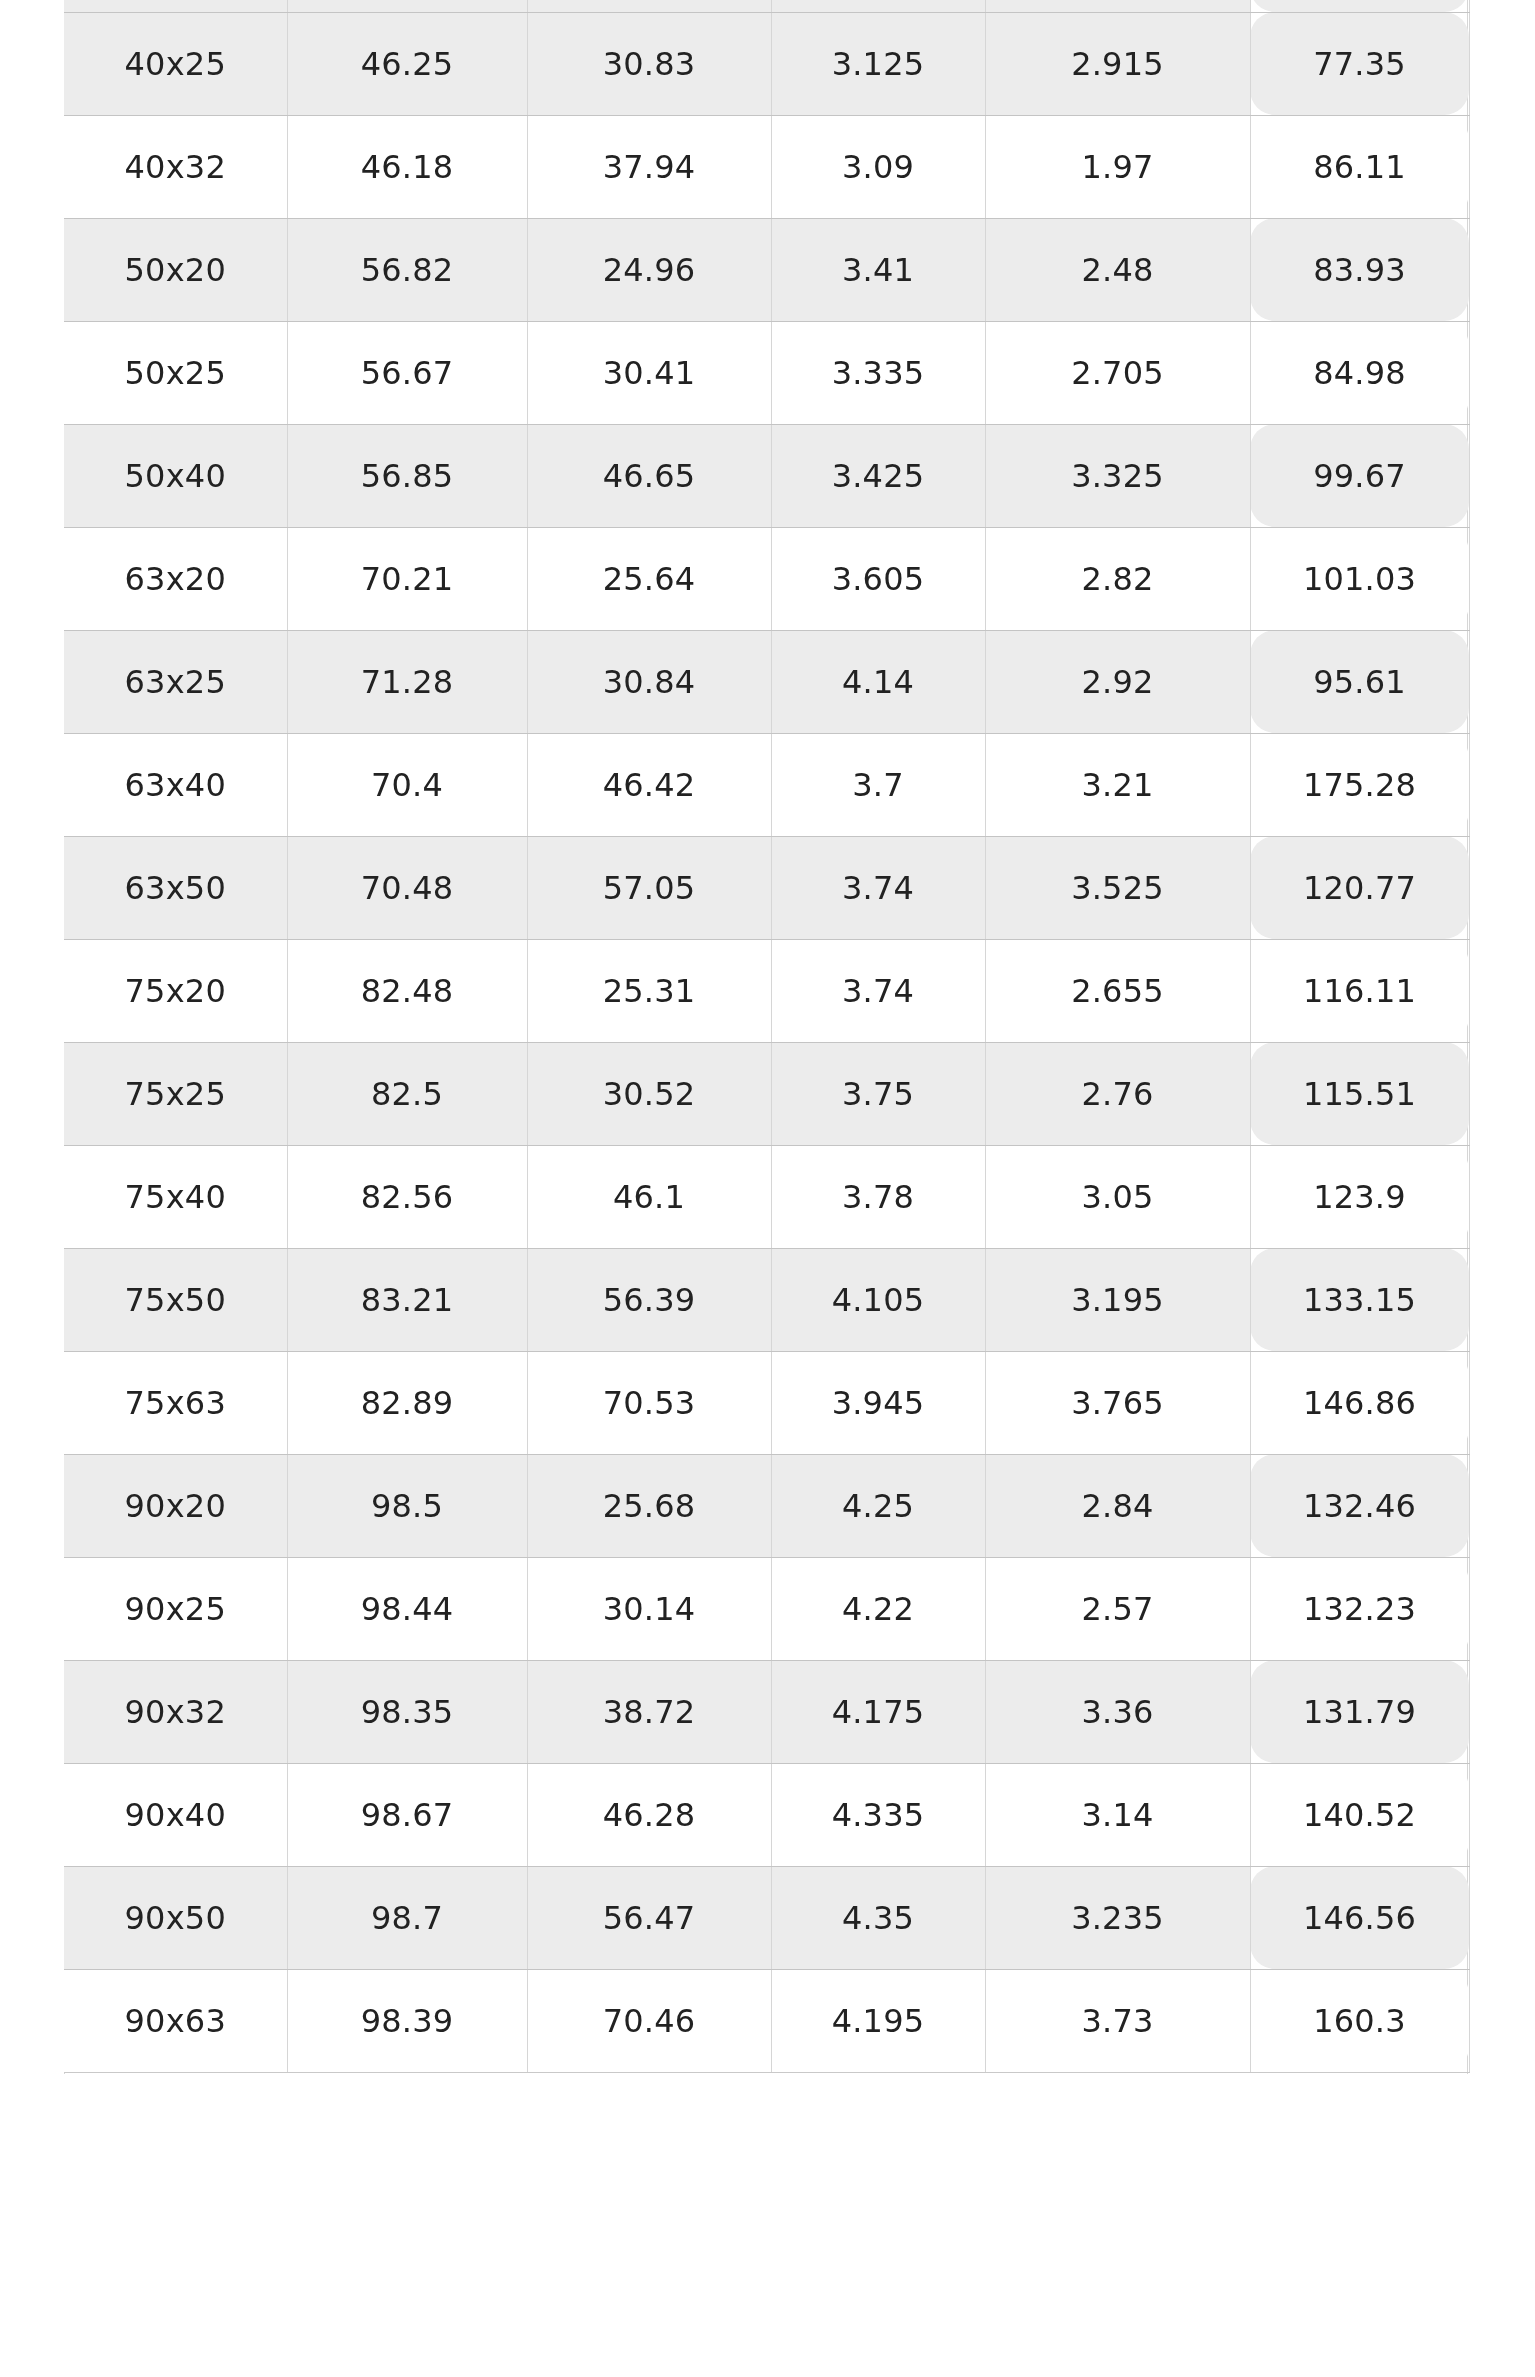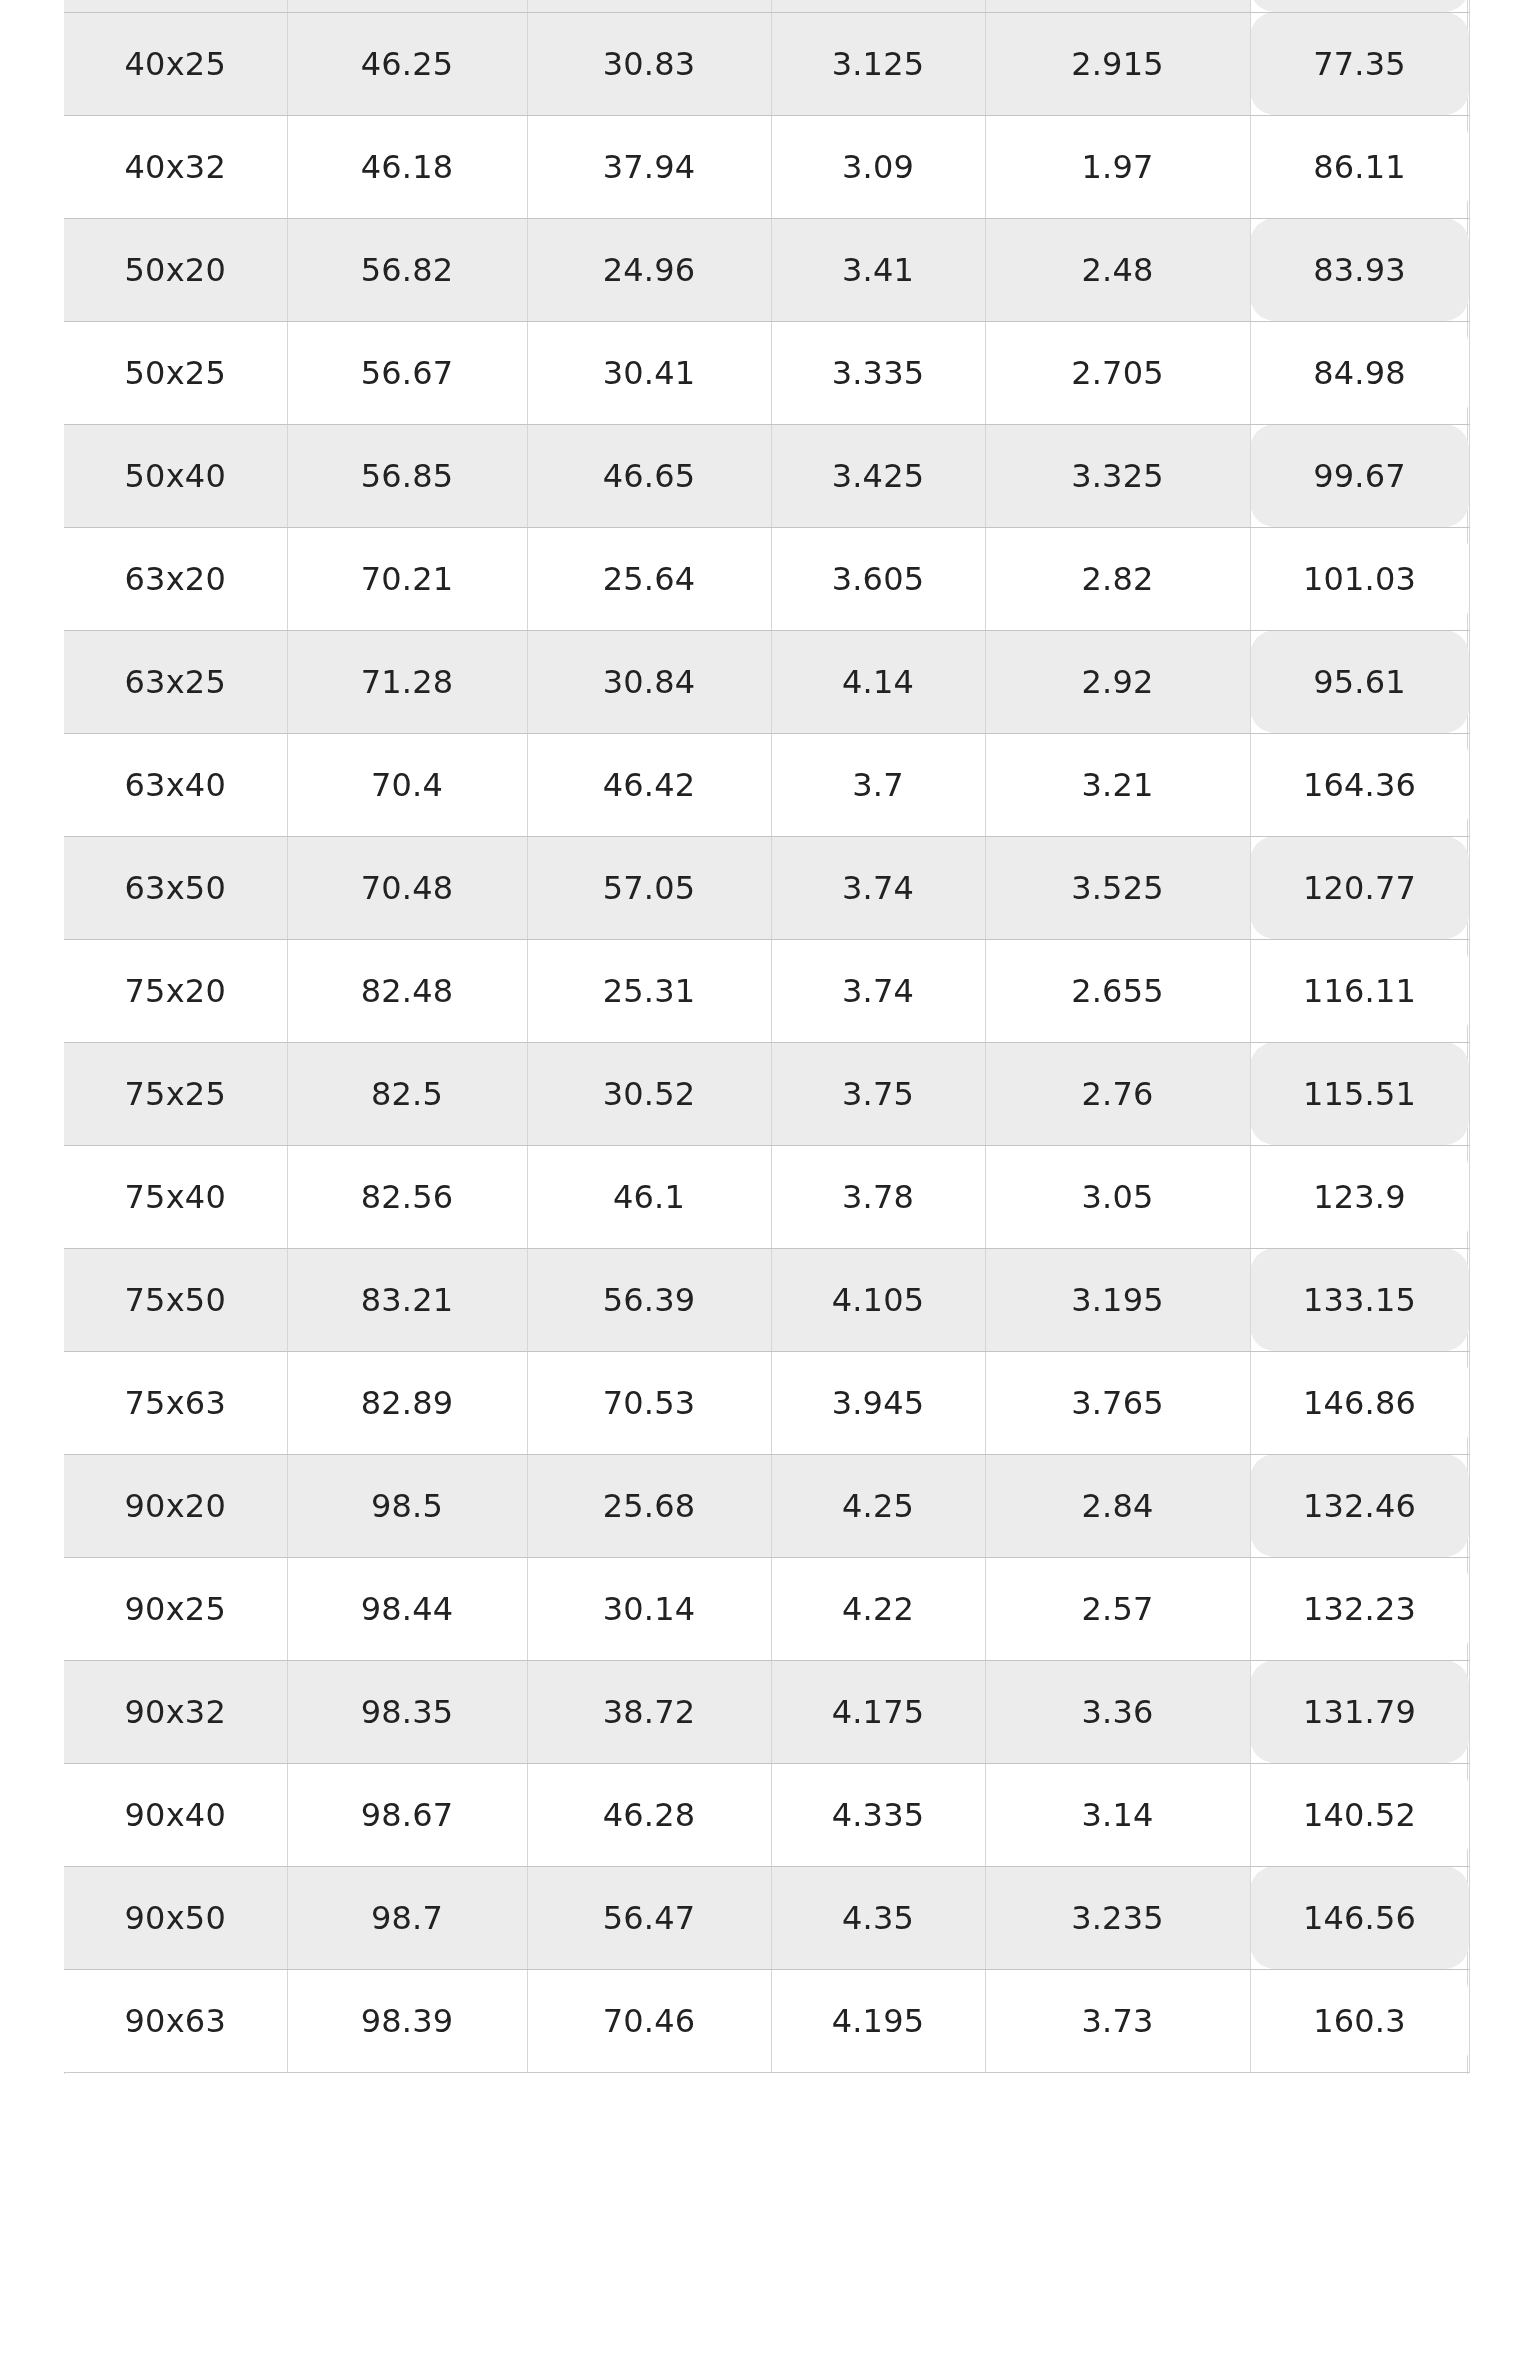--- a/index.html
+++ b/index.html
@@ -169,21 +169,21 @@
           <td>4.14</td>
           <td>2.92</td>
           <td>95.61</td>
         </tr>
         <tr>
           <td>63x40</td>
           <td>70.4</td>
           <td>46.42</td>
           <td>3.7</td>
           <td>3.21</td>
-          <td>164.36</td>
+          <td>175.28</td>
         </tr>
         <tr>
           <td>63x50</td>
           <td>70.48</td>
           <td>57.05</td>
           <td>3.74</td>
           <td>3.525</td>
           <td>120.77</td>
         </tr>
         <tr>

